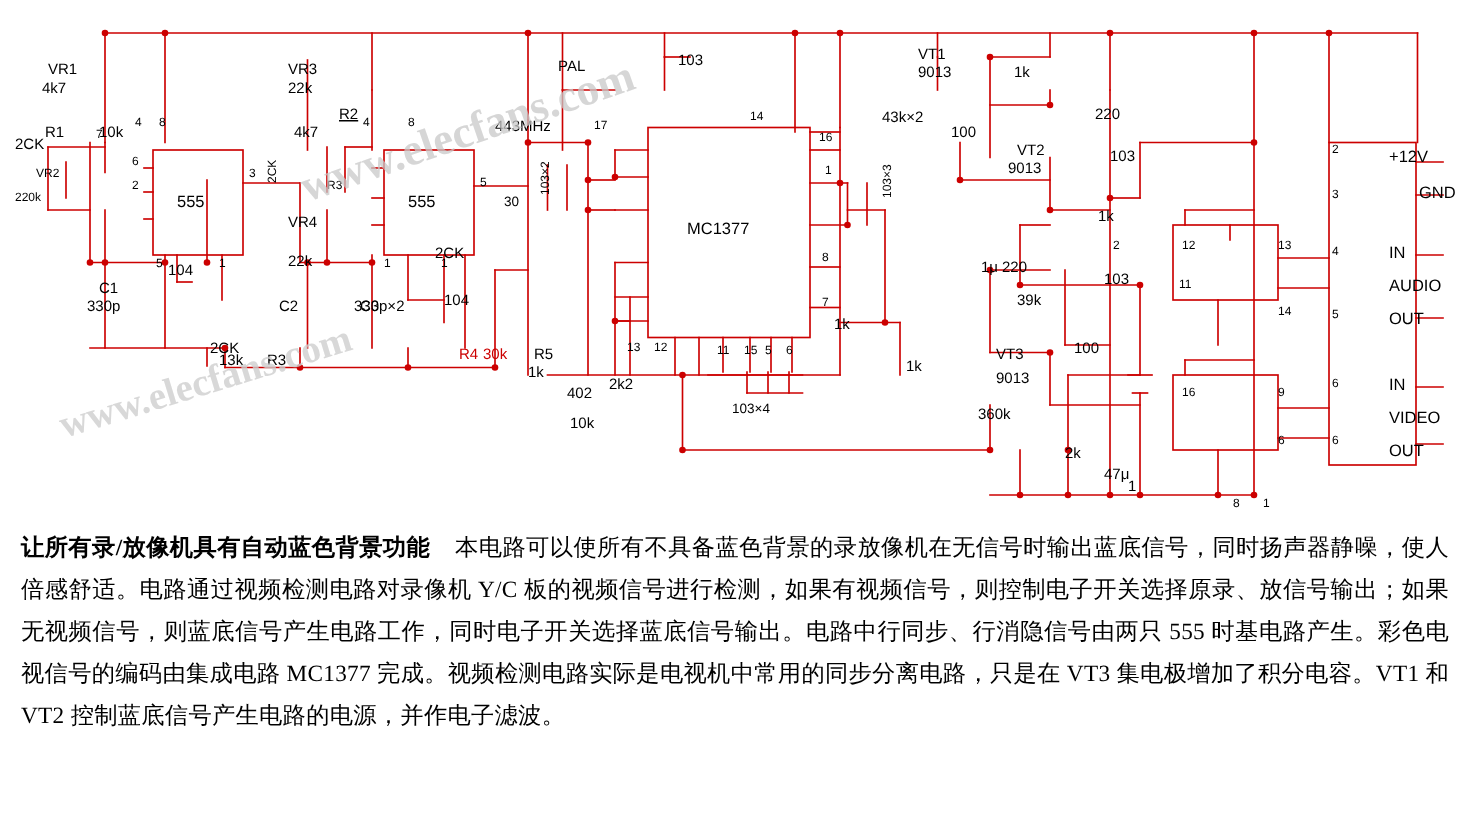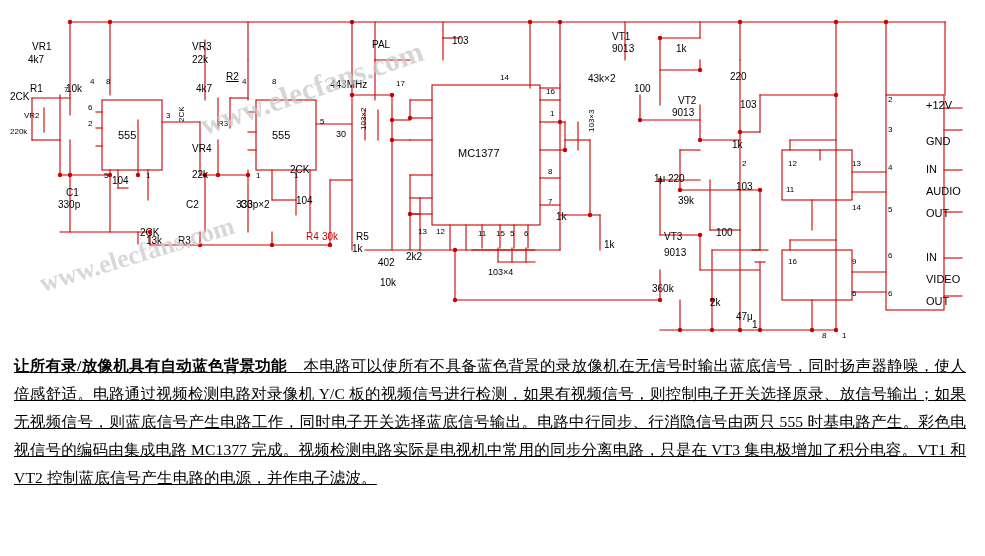--- a/index.html
+++ b/index.html
@@ -4,21 +4,21 @@
 <style>
   html,body{margin:0;padding:0;background:#fff;}
   body{width:985px;height:556px;font-family:"Liberation Sans",sans-serif;position:relative;overflow:hidden;}
   #sheet{position:absolute;left:0;top:0;width:985px;height:556px;}
   .lbl{position:absolute;font-family:"Liberation Sans",sans-serif;font-size:10px;color:#000;white-space:nowrap;line-height:1.05;}
   .lbl.red{color:#cc0000;}
   .lbl.s9{font-size:9px;}
   .lbl.s8{font-size:8px;}
   .lbl.s11{font-size:11px;}
   .lbl.rot{transform:rotate(-90deg);transform-origin:left top;}
-  #caption{position:absolute;left:0;top:352px;width:980px;height:204px;text-decoration:underline;}
+  #caption{position:absolute;left:0;top:352px;width:980px;height:204px;}
   #caption p{margin:0;padding:0 14px;font-family:"Liberation Serif",serif;font-size:15.5px;line-height:28px;color:#000;text-align:justify;letter-spacing:0.2px;}
   #caption .title{font-weight:bold;}
   .wm{position:absolute;color:#c9c9c9;font-family:"Liberation Serif",serif;font-size:30px;font-weight:bold;opacity:.75;transform:rotate(-19deg);transform-origin:left top;white-space:nowrap;}
   .wm2{position:absolute;color:#cfcfcf;font-family:"Liberation Serif",serif;font-size:26px;font-weight:bold;opacity:.8;transform:rotate(-17deg);transform-origin:left top;white-space:nowrap;}
 </style>
 </head>
 <body>
 
 <div id="sheet">
 
@@ -308,21 +308,21 @@
 <div class="lbl" style="left:672px;top:108px;">9013</div>
 <div class="lbl" style="left:740px;top:100px;">103</div>
 <div class="lbl" style="left:732px;top:140px;">1k</div>
 <div class="lbl" style="left:654px;top:174px;">1μ</div>
 <div class="lbl" style="left:668px;top:174px;">220</div>
 <div class="lbl" style="left:678px;top:196px;">39k</div>
 <div class="lbl" style="left:736px;top:182px;">103</div>
 <div class="lbl" style="left:664px;top:232px;">VT3</div>
 <div class="lbl" style="left:664px;top:248px;">9013</div>
 <div class="lbl" style="left:716px;top:228px;">100</div>
-<div class="lbl" style="left:652px;top:284px;">360k</div>
+<div class="lbl" style="left:652px;top:272px;">360k</div>
 <div class="lbl" style="left:710px;top:298px;">2k</div>
 <div class="lbl" style="left:736px;top:278px;margin-top:34px;">47μ</div>
 <div class="lbl" style="left:752px;top:320px;">1</div>
 
 <div class="lbl s11" style="left:458px;top:148px;">MC1377</div>
 <div class="lbl s11" style="left:118px;top:130px;">555</div>
 <div class="lbl s11" style="left:272px;top:130px;">555</div>
 
 <div class="lbl s8" style="left:64px;top:86px;">7</div>
 <div class="lbl s8" style="left:90px;top:78px;">4</div>
@@ -360,21 +360,21 @@
 <div class="lbl s8" style="left:822px;top:332px;">8</div>
 <div class="lbl s8" style="left:842px;top:332px;">1</div>
 <div class="lbl s8" style="left:888px;top:96px;">2</div>
 <div class="lbl s8" style="left:888px;top:126px;">3</div>
 <div class="lbl s8" style="left:888px;top:164px;">4</div>
 <div class="lbl s8" style="left:888px;top:206px;">5</div>
 <div class="lbl s8" style="left:888px;top:252px;">6</div>
 <div class="lbl s8" style="left:888px;top:290px;">6</div>
 
 <div class="lbl s11" style="left:926px;top:100px;">+12V</div>
-<div class="lbl s11" style="left:926px;top:124px;margin-top:12px;">GND</div>
+<div class="lbl s11" style="left:946px;top:124px;">GND</div>
 <div class="lbl s11" style="left:926px;top:164px;">IN</div>
 <div class="lbl s11" style="left:926px;top:186px;">AUDIO</div>
 <div class="lbl s11" style="left:926px;top:208px;">OUT</div>
 <div class="lbl s11" style="left:926px;top:252px;">IN</div>
 <div class="lbl s11" style="left:926px;top:274px;">VIDEO</div>
 <div class="lbl s11" style="left:926px;top:296px;">OUT</div>
 
 <div class="wm" style="left:196px;top:110px;">www.elecfans.com</div>
 <div class="wm2" style="left:36px;top:270px;">www.elecfans.com</div>
 </div>

